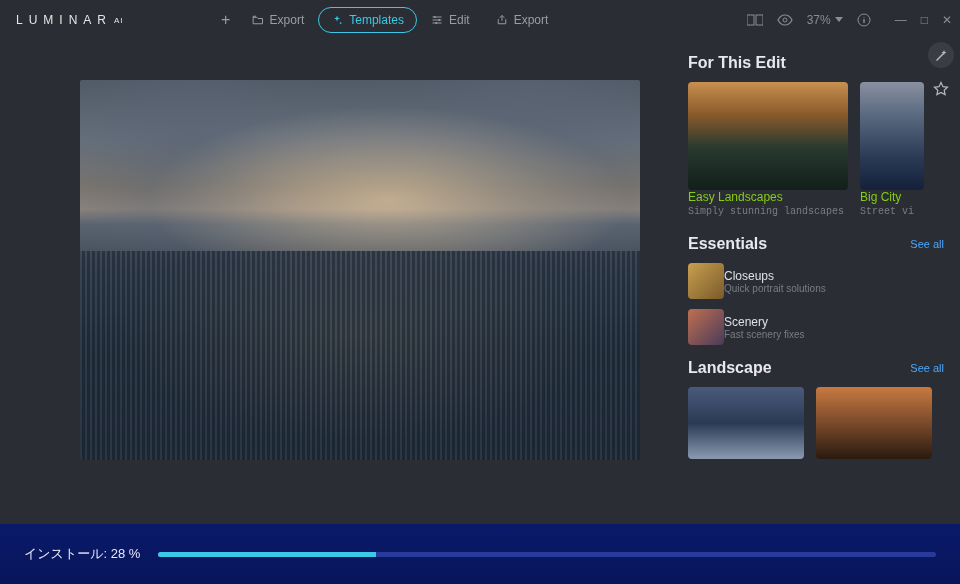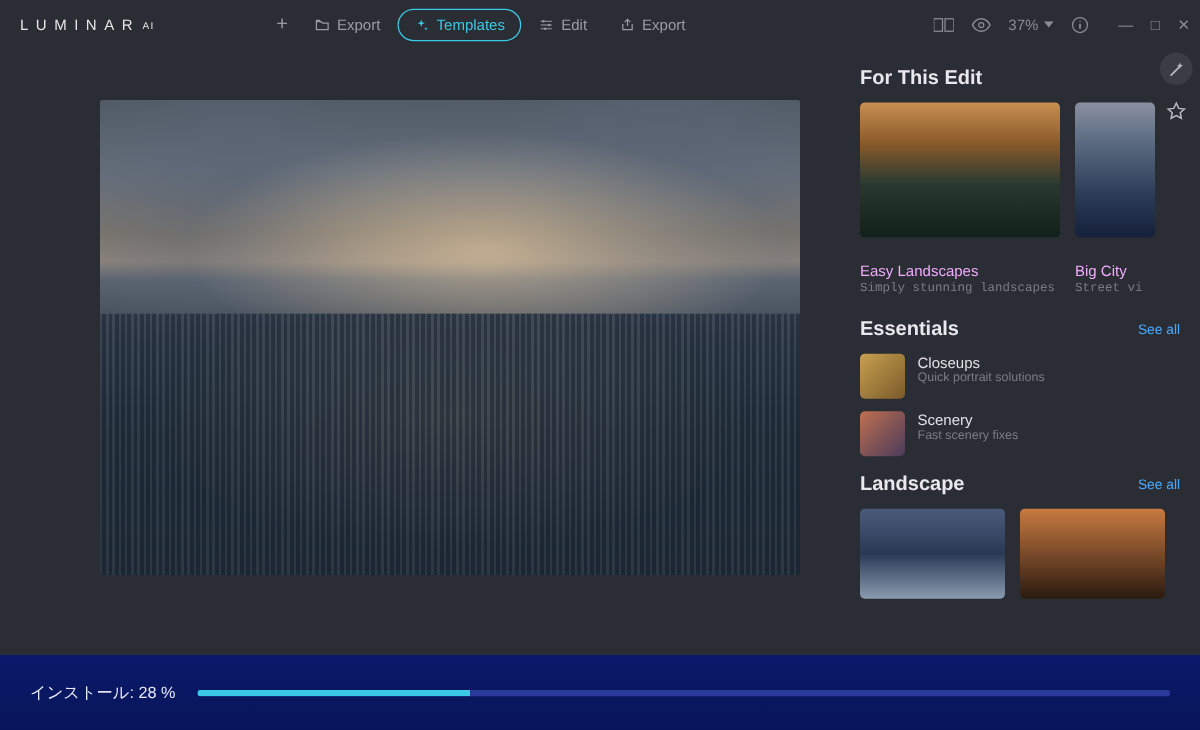--- a/index.html
+++ b/index.html
@@ -80,23 +80,23 @@
   .thumb-card { width:160px; }
   .thumb-card.sm { width:64px; }
   .thumb {
     width:160px; height:108px; border-radius:4px; position:relative; overflow:hidden;
     background: linear-gradient(to bottom, #c89050 0%, #8a5a2a 30%, #2a3a30 60%, #10201a 100%);
   }
   .thumb.city {
     background: linear-gradient(to bottom, #8a90a0 0%, #5a6a80 30%, #2a3a55 70%, #15203a 100%);
     width:64px; height:108px;
   }
-  .thumb-title { font-size:12px; color:#f0abfc; margin-top:20px; font-weight:500;}
+  .thumb-title { font-size:12px; color:#84cc16; margin-top:0; font-weight:500;}
   .thumb-sub { font-size:10px; color:#7a7d85; margin-top:2px;font-family:Liberation Mono, monospace;}
-  .ess-row { display:flex; gap:10px; margin-bottom:10px; }
+  .ess-row { display:flex; align-items:center; margin-bottom:10px; }
   .ess-thumb {
     width:36px; height:36px; border-radius:4px;
   }
   .ess-thumb.a { background: linear-gradient(135deg,#c8a050,#7a5a2a); }
   .ess-thumb.b { background: linear-gradient(135deg,#c07050,#4a3a5a); }
   .ess-txt .t { font-size:12px; color:#e0e0e6; font-weight:500;}
   .ess-txt .s { font-size:10px; color:#7a7d85; }
   .land-row { display:flex; gap:12px; margin-top:8px;}
   .land-thumb {
     width:116px; height:72px; border-radius:4px;

